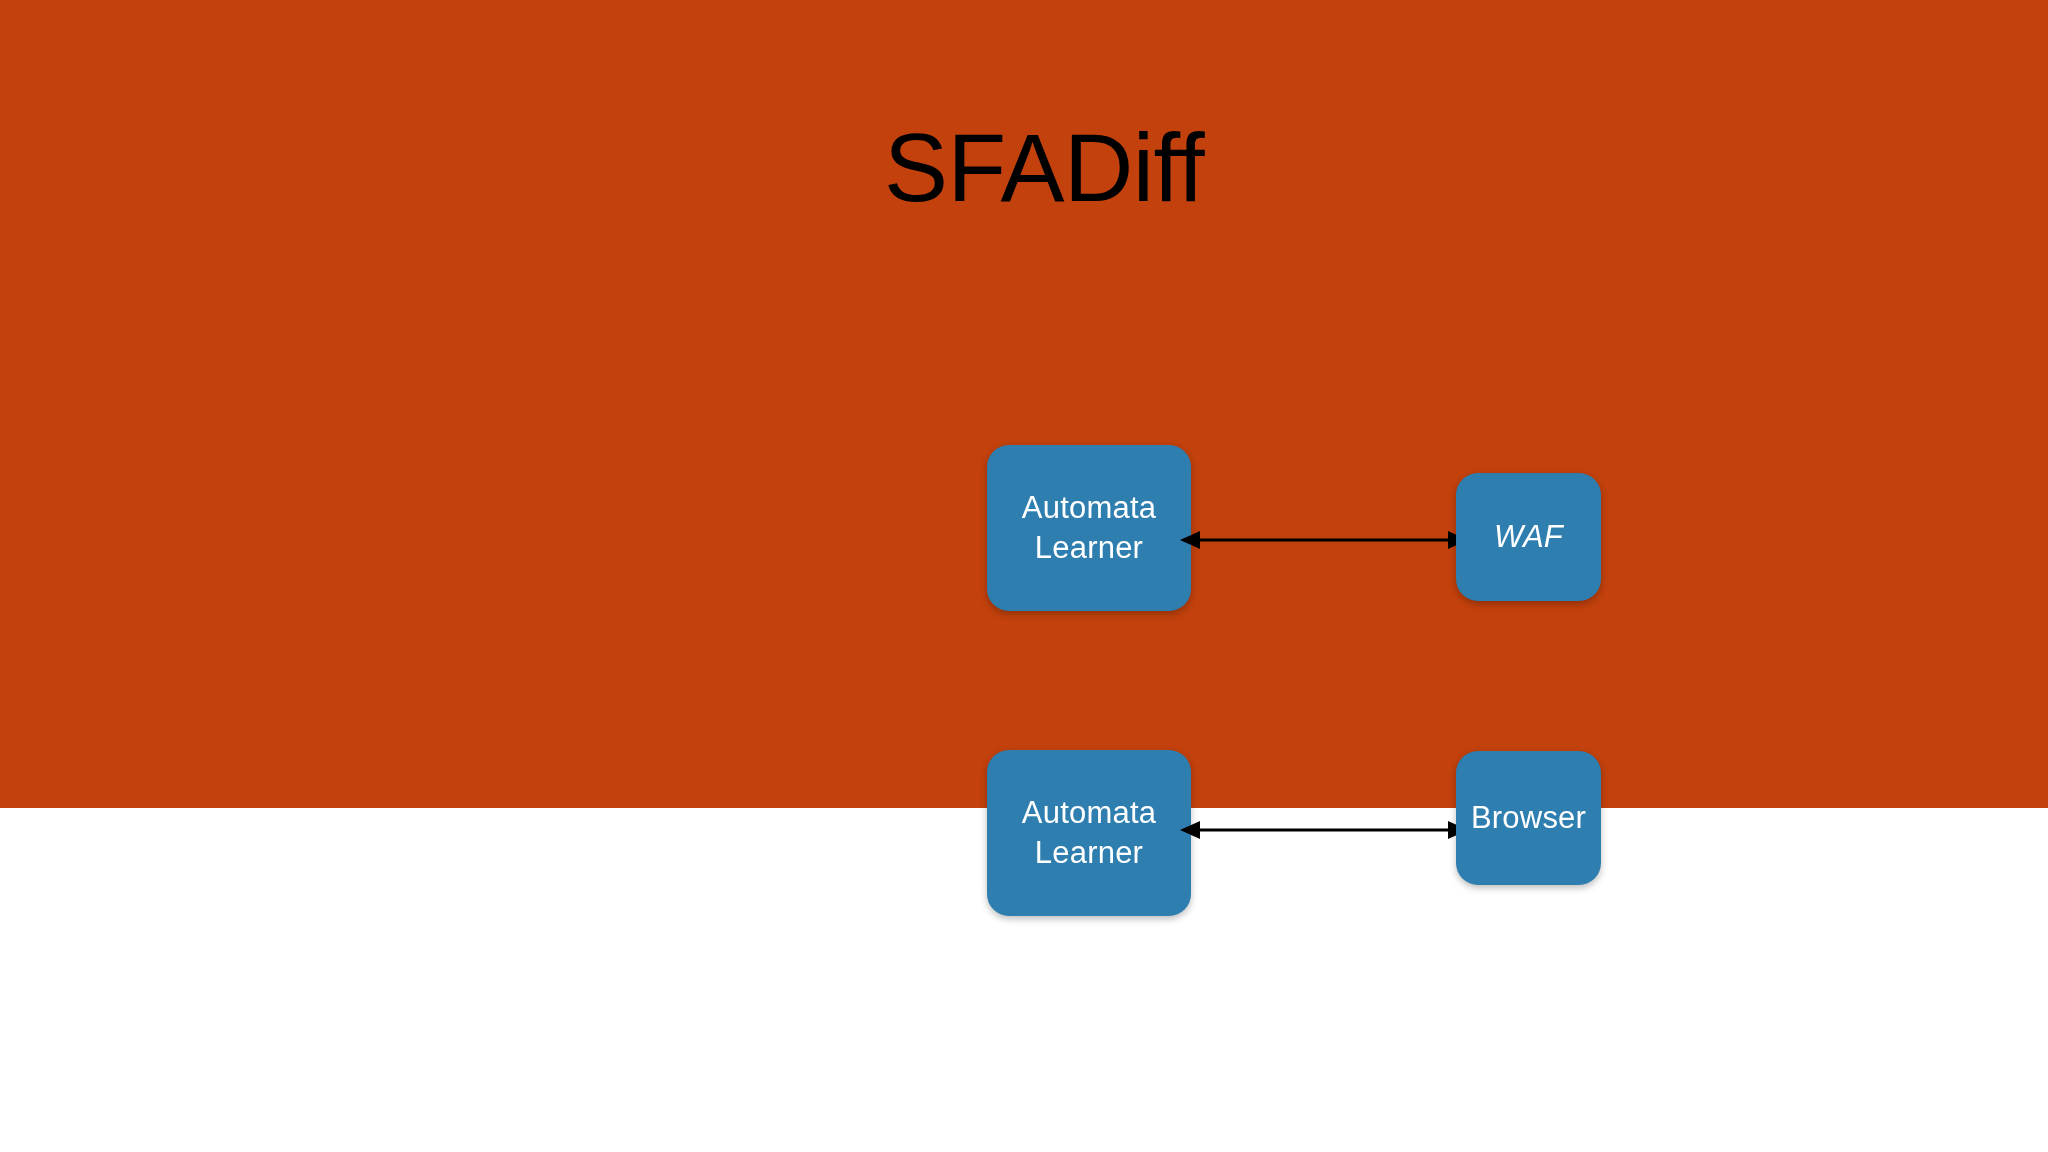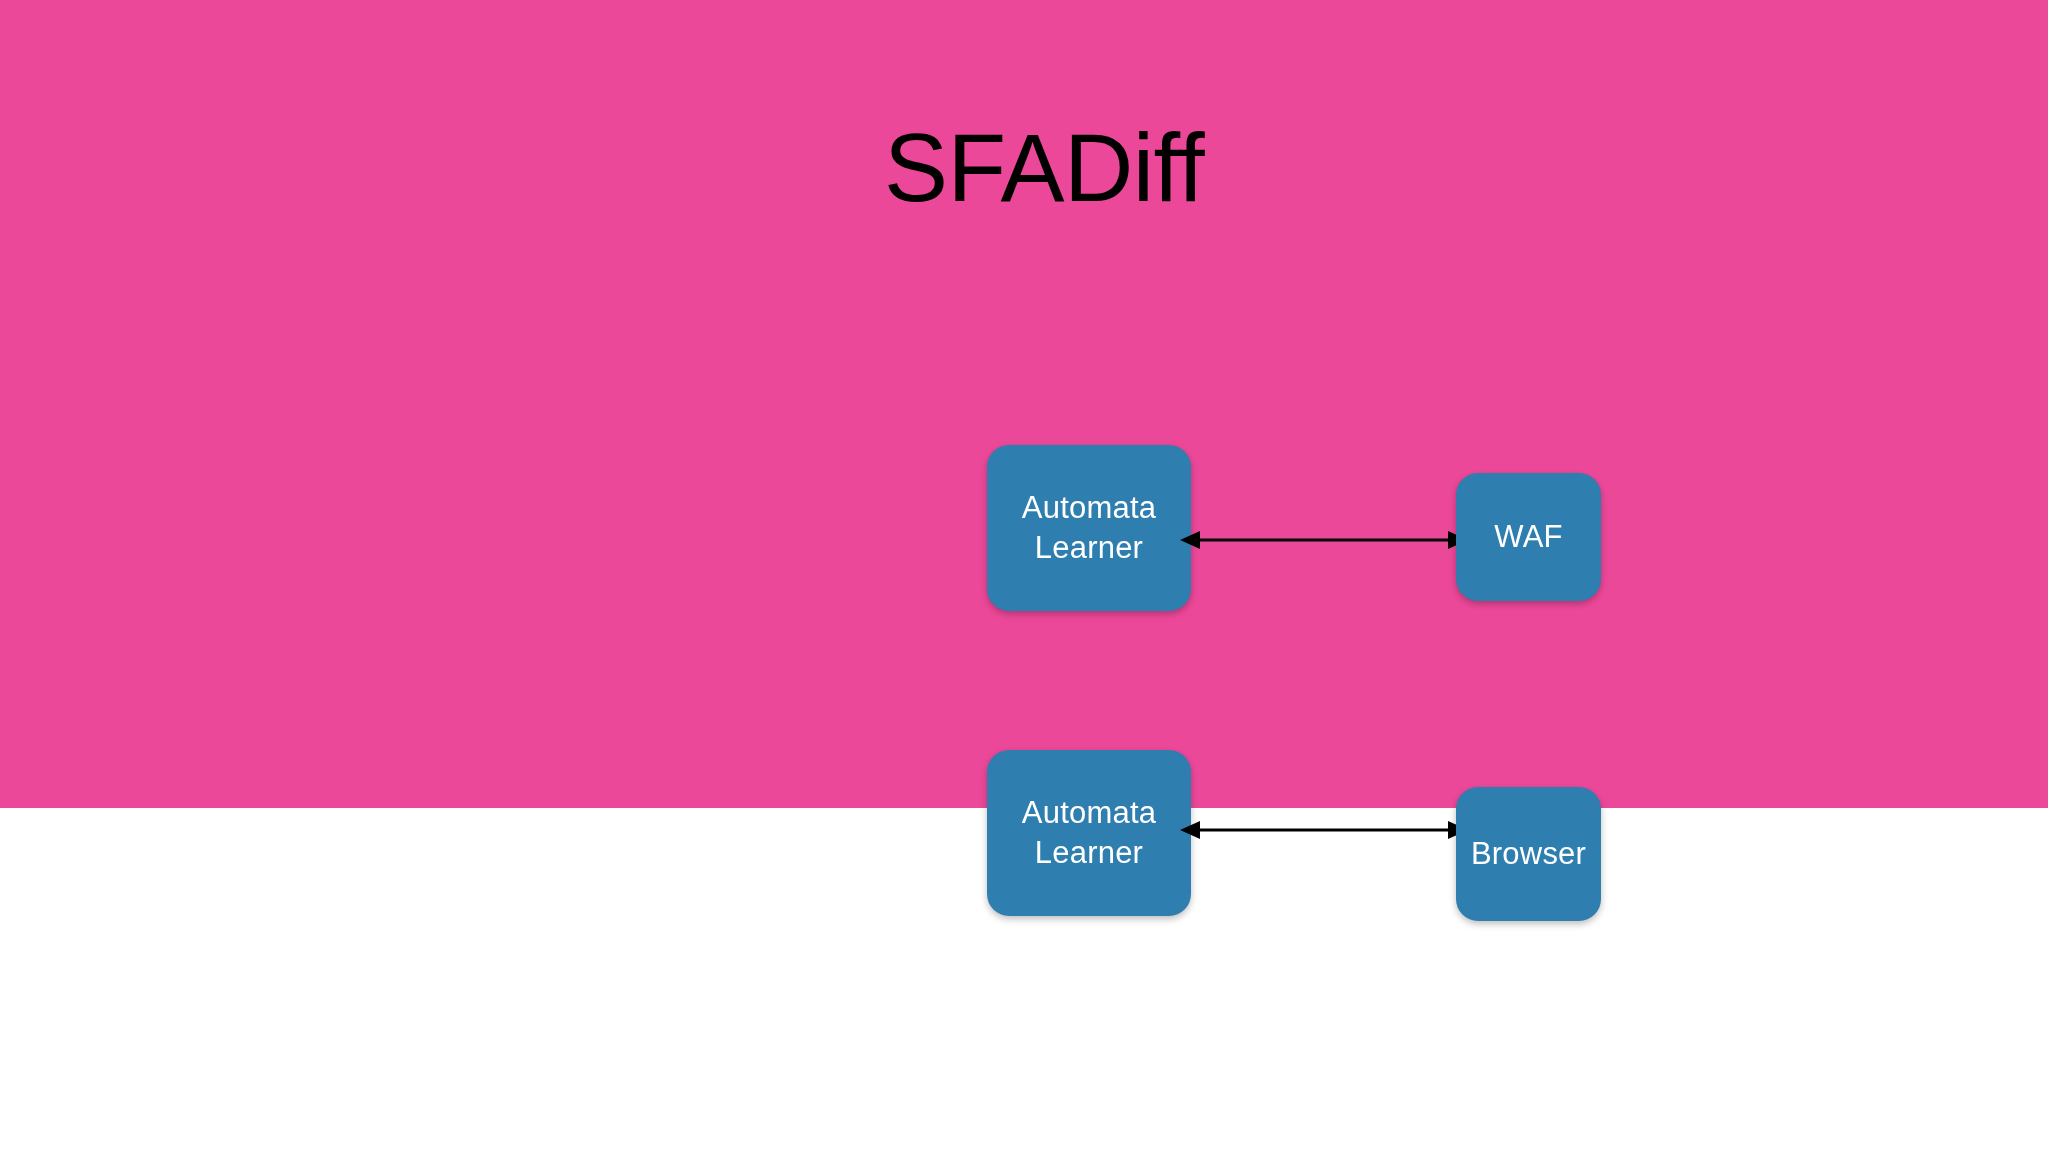--- a/index.html
+++ b/index.html
@@ -13,21 +13,21 @@
     height: 1152px;
     overflow: hidden;
     font-family: "Liberation Sans", sans-serif;
     -webkit-font-smoothing: antialiased;
   }
 
   #slide {
     position: relative;
     width: 2048px;
     height: 808px;
-    background: #ec4899;
+    background: #c2410c;
   }
 
   
   .slide-title {
     position: absolute;
     left: 884px;
     top: 118px;
     font-family: "Liberation Sans", sans-serif;
     font-size: 96px;
     font-weight: 300;
@@ -66,23 +66,23 @@
   }
 
   .node-label {
     display: block;
     white-space: pre-line;
     padding: 0 10px;
   }
 
   
   .node-learner-1 { left: 975px;  top: 445px; width: 204px; height: 166px; }
-  .node-waf       { left: 1444px; top: 473px; width: 145px; height: 128px; }
+  .node-waf       { left: 1444px; top: 473px; width: 145px; height: 128px; font-style: italic; }
   .node-learner-2 { left: 975px;  top: 750px; width: 204px; height: 166px; }
-  .node-browser   { left: 1444px; top: 751px; width: 145px; height: 134px; margin-top: 36px; }
+  .node-browser   { left: 1444px; top: 751px; width: 145px; height: 134px; }
 
   
   .connector {
     position: absolute;
     overflow: visible;
   }
   .connector-top    { left: 1168px; top: 516px; width: 288px; height: 48px; }
   .connector-bottom { left: 1168px; top: 806px; width: 288px; height: 48px; }
 
   .connector line {

